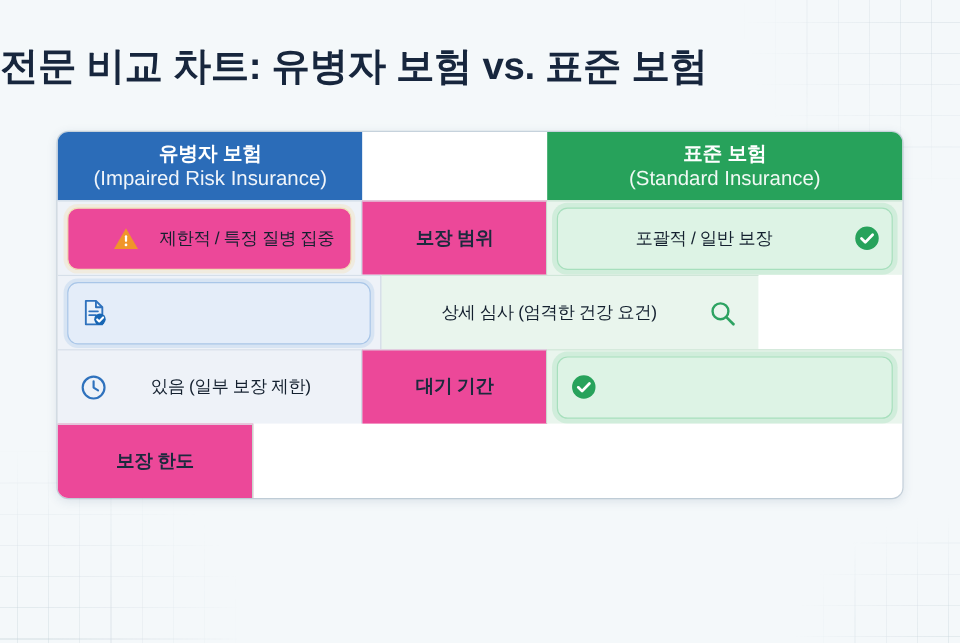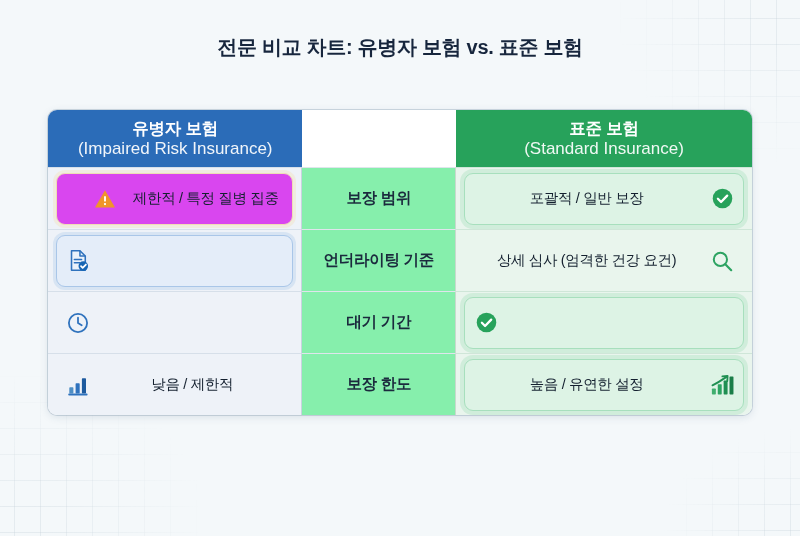--- a/index.html
+++ b/index.html
@@ -35,22 +35,21 @@
   .bg-grid.br {
     bottom: -10px; right: -10px; width: 150px; height: 120px;
     -webkit-mask-image: radial-gradient(ellipse at 90% 90%, #000 8%, transparent 70%);
     mask-image: radial-gradient(ellipse at 90% 90%, #000 8%, transparent 70%);
   }
 
   
   .title {
     position: absolute;
     top: 34px; left: 0; right: 0;
-    text-align: center;
-    font-size: 20px;
+    font-size: 32px;
     font-weight: bold;
     color: #17263d;
     letter-spacing: -.3px;
   }
 
   
   .table {
     position: absolute;
     top: 110px; left: 48px;
     width: 704px;
@@ -83,21 +82,21 @@
     font-size: 16.5px; font-weight: bold; color: #fff;
     display: block; letter-spacing: -.2px;
   }
   .hdr-en {
     font-size: 17px; color: rgba(255,255,255,.93);
     display: block; margin-top: 2px;
   }
 
   
   .row.body .cell.left   { background: #eef2f8; border-top: 1px solid #d6dfe9; }
-  .row.body .cell.middle { background: #86efac;  border-top: 1px solid #dfe5ec; }
+  .row.body .cell.middle { background: #ec4899;  border-top: 1px solid #dfe5ec; }
   .row.body .cell.right  { background: #e9f5ed;  border-top: 1px solid #cfe6d8; }
 
   .row.body .cell.left   { border-right: 1px solid #c8d3e0; }
   .row.body .cell.middle { border-right: 1px solid #c8d9cd; }
 
   .cell.middle .mid-label {
     width: 100%;
     text-align: center;
     font-size: 15.5px;
     font-weight: bold;
@@ -112,21 +111,21 @@
     width: 100%;
     height: 52px;
     margin: 0 8px;
     padding: 0 8px;
     gap: 9px;
     border-radius: 9px;
   }
 
   
   .inner.hl-amber {
-    background: #d946ef;
+    background: #ec4899;
     border: 1.6px solid #f0ddb6;
     box-shadow: 0 0 0 3px rgba(243,224,178,.35);
     padding-left: 35px;
   }
   .inner.hl-blue {
     background: #e4edf9;
     border: 1.6px solid #a9c6e8;
     box-shadow: 0 0 0 3px rgba(169,198,232,.32);
   }
   .inner.hl-none { background: transparent; border: 1.6px solid transparent; }
@@ -224,23 +223,20 @@
               <svg width="25" height="25" viewBox="0 0 24 24">
         <path d="M5.3 2.6 h8.1 l5.1 5.1 v13.7 h-13.2 z" fill="#eaf2fb" stroke="#2f72bd" stroke-width="1.5" stroke-linejoin="round"></path>
         <path d="M13.4 2.6 v5.1 h5.1" fill="none" stroke="#2f72bd" stroke-width="1.5" stroke-linejoin="round"></path>
         <path d="M8 11 h7 M8 14.1 h5.4" stroke="#2f72bd" stroke-width="1.4" stroke-linecap="round"></path>
         <circle cx="16.6" cy="17.4" r="4.6" fill="#1766b4"></circle>
         <path d="M14.4 17.5 l1.6 1.6 l3.1 -3.2" fill="none" stroke="#fff" stroke-width="1.7" stroke-linecap="round" stroke-linejoin="round"></path>
               </svg>
             </span>
       </div>
     </div>
-    <div class="cell middle">
-      <span class="mid-label">언더라이팅 기준</span>
-    </div>
     <div class="cell right">
       <div class="inner hl-none">
         <span class="val">상세 심사 (엄격한 건강 요건)</span>
         <span class="icon">
               <svg width="24" height="24" viewBox="0 0 24 24">
         <circle cx="10.4" cy="10.4" r="6.6" fill="none" stroke="#2da362" stroke-width="2"></circle>
         <path d="M15.3 15.3 L21.2 21.2" stroke="#2da362" stroke-width="2.2" stroke-linecap="round"></path>
               </svg>
             </span>
       </div>
@@ -248,63 +244,36 @@
       </div>
       <div class="row body">
     <div class="cell left">
       <div class="inner hl-none">
         <span class="icon">
               <svg width="24" height="24" viewBox="0 0 24 24">
         <circle cx="12" cy="12" r="9.1" fill="none" stroke="#2f72bd" stroke-width="1.8"></circle>
         <path d="M12 6.7 V12 l3.7 2.3" fill="none" stroke="#2f72bd" stroke-width="1.8" stroke-linecap="round" stroke-linejoin="round"></path>
               </svg>
             </span>
+        <span class="val">있음 (일부 보장 제한)</span>
       </div>
     </div>
     <div class="cell middle">
       <span class="mid-label">대기 기간</span>
     </div>
     <div class="cell right">
       <div class="inner hl-green">
         <span class="icon">
               <svg width="23" height="23" viewBox="0 0 24 24">
         <circle cx="12" cy="12" r="10.2" fill="#27a25b"></circle>
         <path d="M7.2 12.3 l3.3 3.3 l6.4 -6.6" fill="none" stroke="#fff" stroke-width="2.4" stroke-linecap="round" stroke-linejoin="round"></path>
               </svg>
             </span>
       </div>
     </div>
       </div>
       <div class="row body">
-    <div class="cell left">
-      <div class="inner hl-none">
-        <span class="icon">
-              <svg width="25" height="24" viewBox="0 0 25 24">
-        <rect x="3.3" y="14.2" width="4.1" height="6.2" rx=".7" fill="#4e8ec4"></rect>
-        <rect x="9.6" y="10.2" width="4.1" height="10.2" rx=".7" fill="#2f72bd"></rect>
-        <rect x="15.9" y="5.2" width="4.1" height="15.2" rx=".7" fill="#1d5a9e"></rect>
-        <rect x="2.2" y="20.6" width="19.4" height="1.9" rx=".9" fill="#2f72bd"></rect>
-              </svg>
-            </span>
-        <span class="val">낮음 / 제한적</span>
-      </div>
-    </div>
     <div class="cell middle">
       <span class="mid-label">보장 한도</span>
     </div>
-    <div class="cell right">
-      <div class="inner hl-green">
-        <span class="val">높음 / 유연한 설정</span>
-        <span class="icon">
-              <svg width="27" height="26" viewBox="0 0 27 26">
-        <rect x="3" y="16.6" width="4.1" height="6.3" rx=".7" fill="#3fae6e"></rect>
-        <rect x="9.1" y="12.1" width="4.1" height="10.8" rx=".7" fill="#2da362"></rect>
-        <rect x="15.2" y="8.3" width="4.1" height="14.6" rx=".7" fill="#1f8f52"></rect>
-        <rect x="21.3" y="4.1" width="4.1" height="18.8" rx=".7" fill="#1a7d48"></rect>
-        <path d="M3.6 13.4 C8 11.2 13.2 8 18.6 4.3" fill="none" stroke="#1f8f52" stroke-width="1.9" stroke-linecap="round"></path>
-        <path d="M13.9 4.0 L19.3 3.5 L19.0 8.9" fill="none" stroke="#1f8f52" stroke-width="1.9" stroke-linecap="round" stroke-linejoin="round"></path>
-              </svg>
-            </span>
-      </div>
-    </div>
       </div>
     </div>
 </div>
 
 </body></html>

